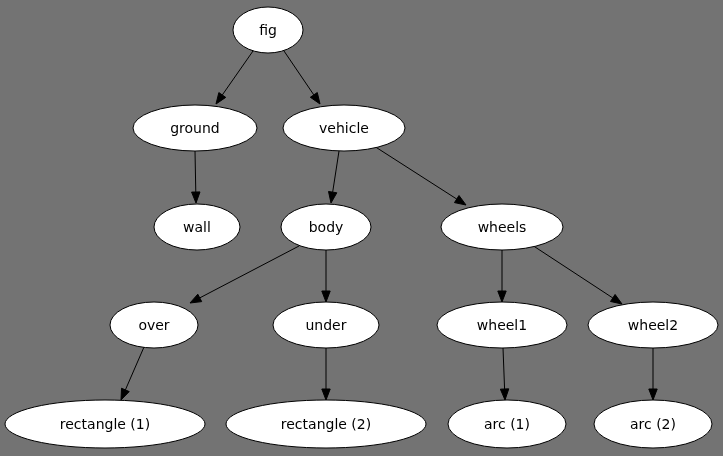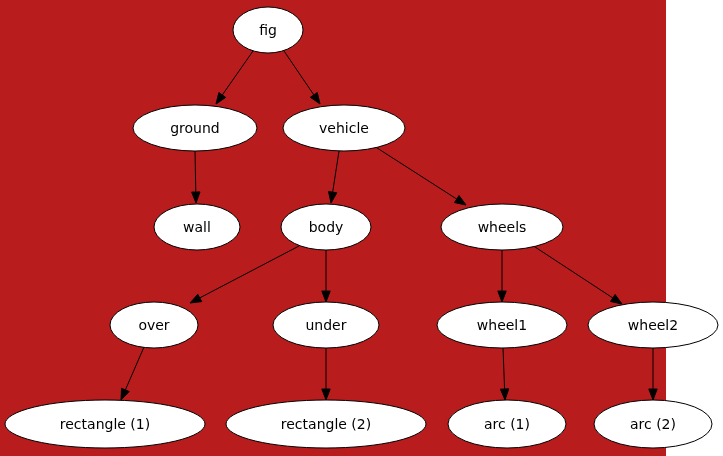--- a/index.html
+++ b/index.html
@@ -8,23 +8,23 @@
     background: #ffffff;
   }
   body {
     width: 723px;
     height: 456px;
     font-family: "DejaVu Sans", sans-serif;
     overflow: hidden;
   }
   #graph-canvas {
     position: relative;
-    width: 666px;
+    width: 723px;
     height: 456px;
-    background: #b91c1c;
+    background: #737373;
   }
   svg.graph-svg {
     display: block;
     width: 723px;
     height: 456px;
   }
   .node-ellipse {
     fill: #ffffff;
     stroke: #000000;
     stroke-width: 1;

